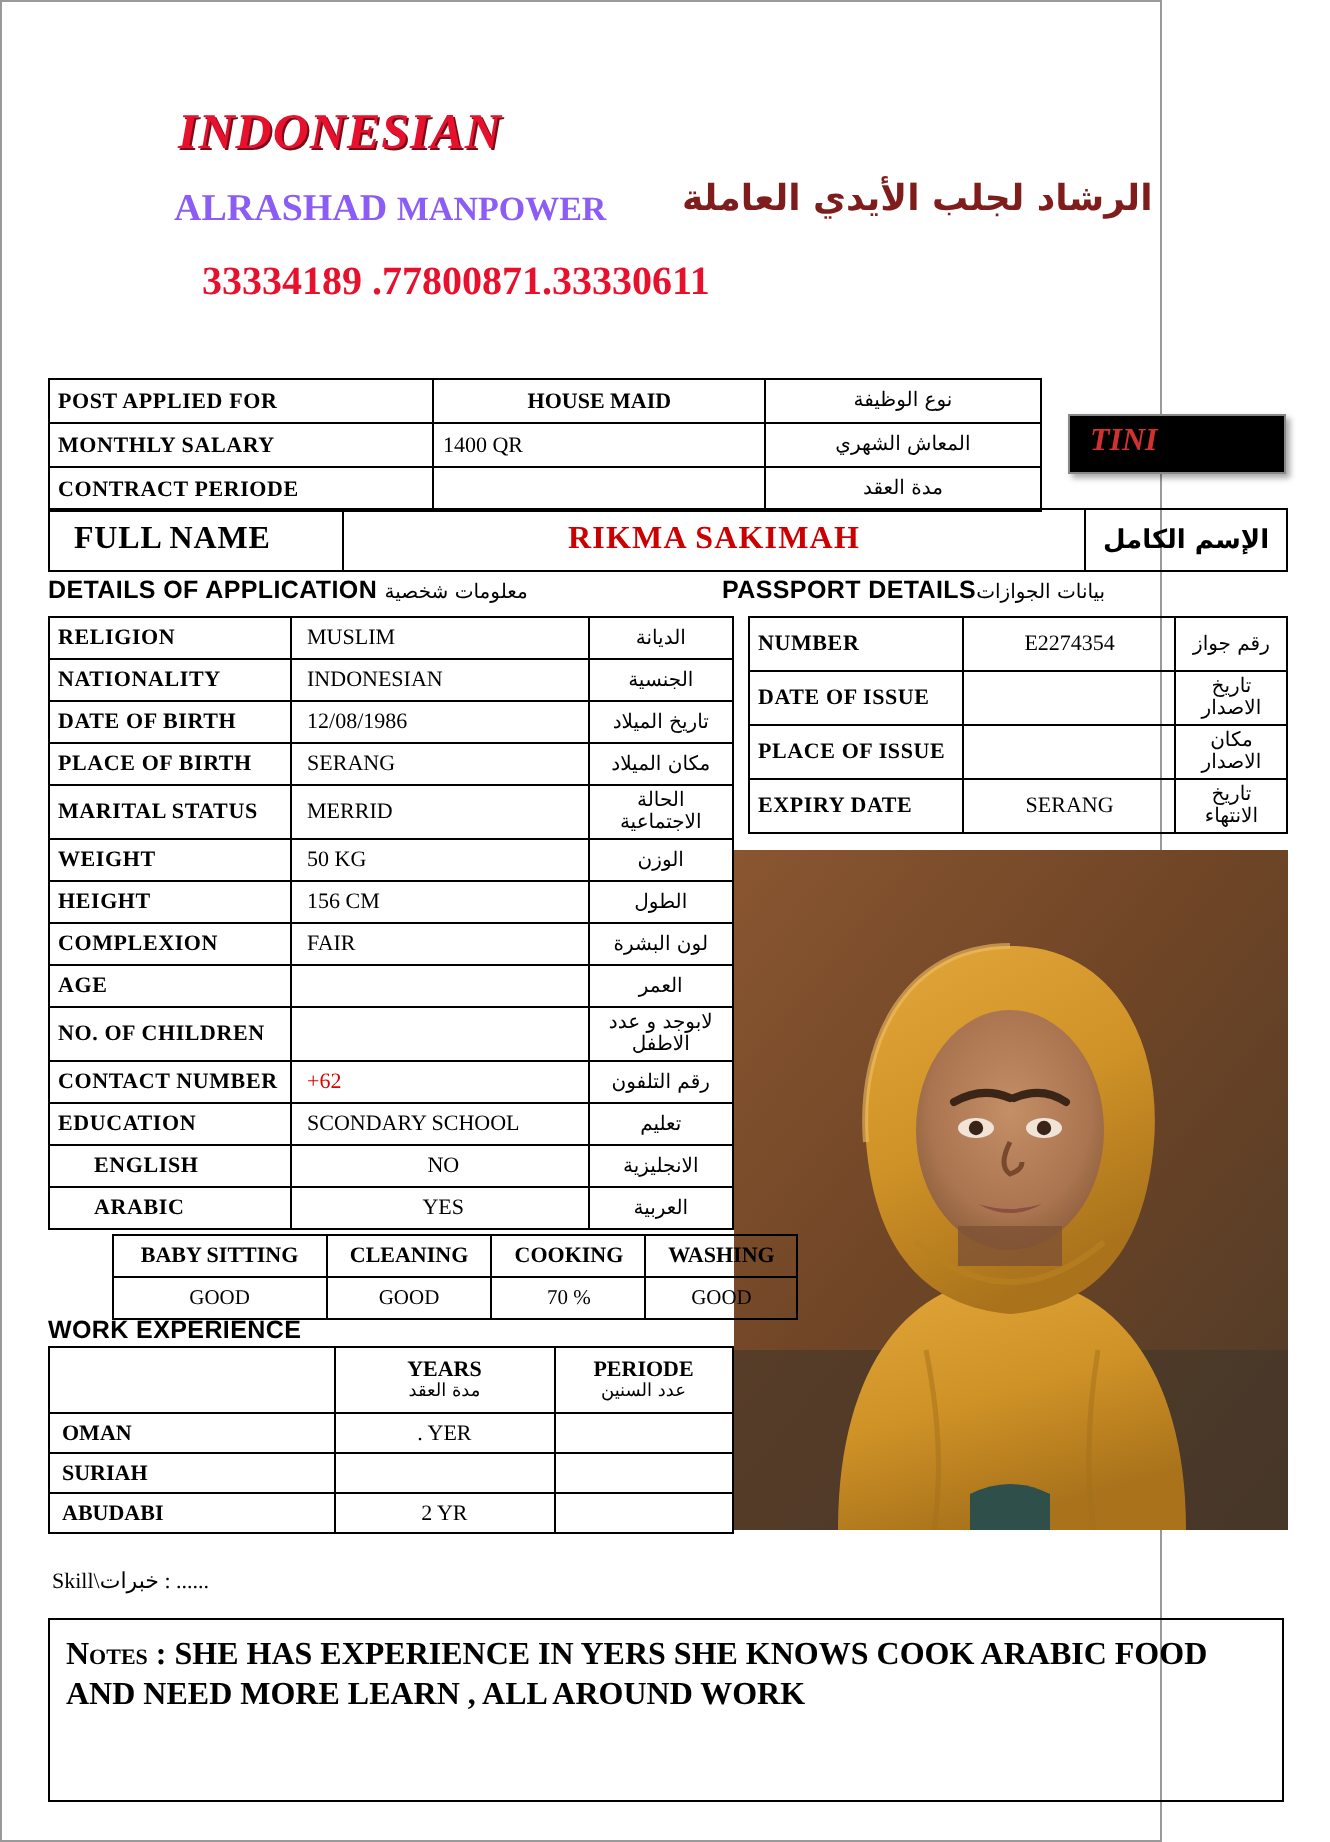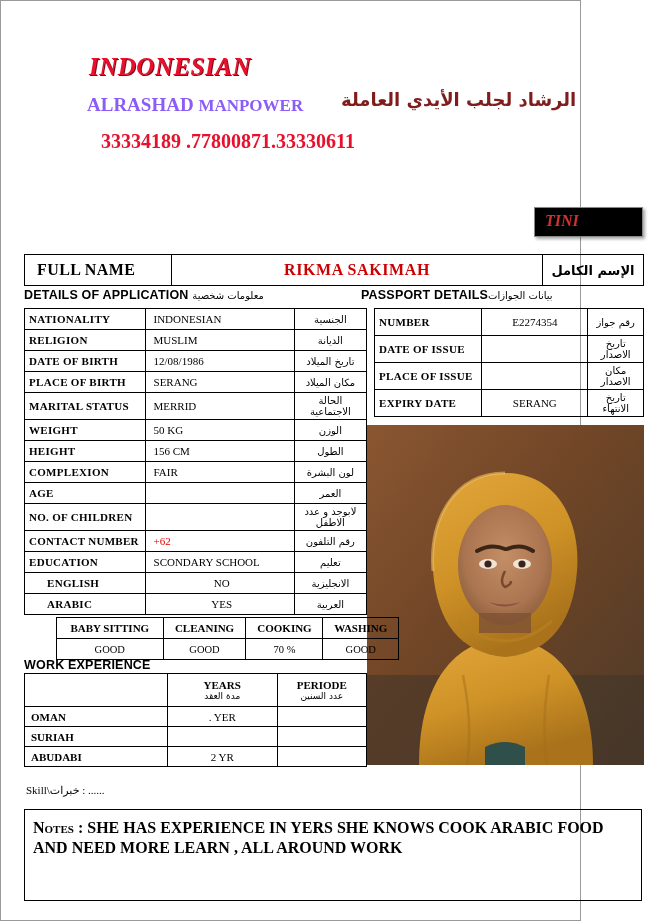--- a/index.html
+++ b/index.html
@@ -300,20 +300,39 @@
   <div class="header">
     <div class="title-main">INDONESIAN</div>
     <div class="title-sub">
       <span>ALRASHAD</span>
       <span class="word2">MANPOWER</span>
     </div>
     <div class="title-arabic">الرشاد لجلب الأيدي العاملة</div>
     <div class="title-phones">33334189 .77800871.33330611</div>
   </div>
 
+  <table class="post-table">
+    <tbody>
+        <tr>
+      <td class="c1 lbl">POST APPLIED FOR</td>
+      <td class="c2 val-center">HOUSE MAID</td>
+      <td class="c3 ar">نوع الوظيفة</td>
+    </tr>
+    <tr>
+      <td class="c1 lbl">MONTHLY SALARY</td>
+      <td class="c2 val-left">1400 QR</td>
+      <td class="c3 ar">المعاش الشهري</td>
+    </tr>
+    <tr>
+      <td class="c1 lbl">CONTRACT PERIODE</td>
+      <td class="c2 val-left"></td>
+      <td class="c3 ar">مدة العقد</td>
+    </tr>
+  </tbody>
+    </table>
 
   <div class="tini-box">
     <div class="tini-text">TINI</div>
   </div>
 
   <table class="fullname-table">
     <tbody>
         <tr>
       <td class="fn-label">FULL NAME</td>
       <td class="fn-value">RIKMA  SAKIMAH</td>
@@ -327,28 +346,28 @@
     <span class="ar-inline">معلومات شخصية</span>
   </div>
   <div class="sec-heading" id="heading-passport">
     <span>PASSPORT DETAILS</span><span class="ar-inline">بيانات الجوازات</span>
   </div>
   <div class="sec-heading" id="heading-workexp">WORK EXPERIENCE</div>
 
   <table class="details-table">
     <tbody>
         <tr>
+      <td class="k lbl">RELIGION</td>
+      <td class="v">MUSLIM</td>
+      <td class="a ar">الديانة</td>
+    </tr>
+    <tr>
       <td class="k lbl">NATIONALITY</td>
       <td class="v">INDONESIAN</td>
       <td class="a ar">الجنسية</td>
-    </tr>
-    <tr>
-      <td class="k lbl">RELIGION</td>
-      <td class="v">MUSLIM</td>
-      <td class="a ar">الديانة</td>
     </tr>
     <tr>
       <td class="k lbl">DATE OF BIRTH</td>
       <td class="v">12/08/1986</td>
       <td class="a ar">تاريخ الميلاد</td>
     </tr>
     <tr>
       <td class="k lbl">PLACE OF BIRTH</td>
       <td class="v">SERANG</td>
       <td class="a ar">مكان الميلاد</td>

